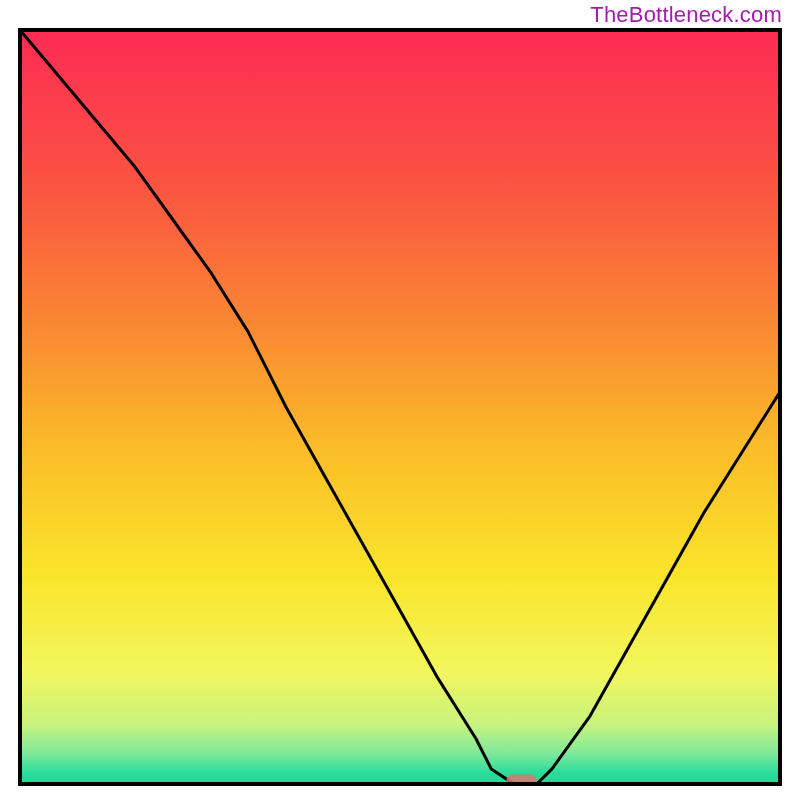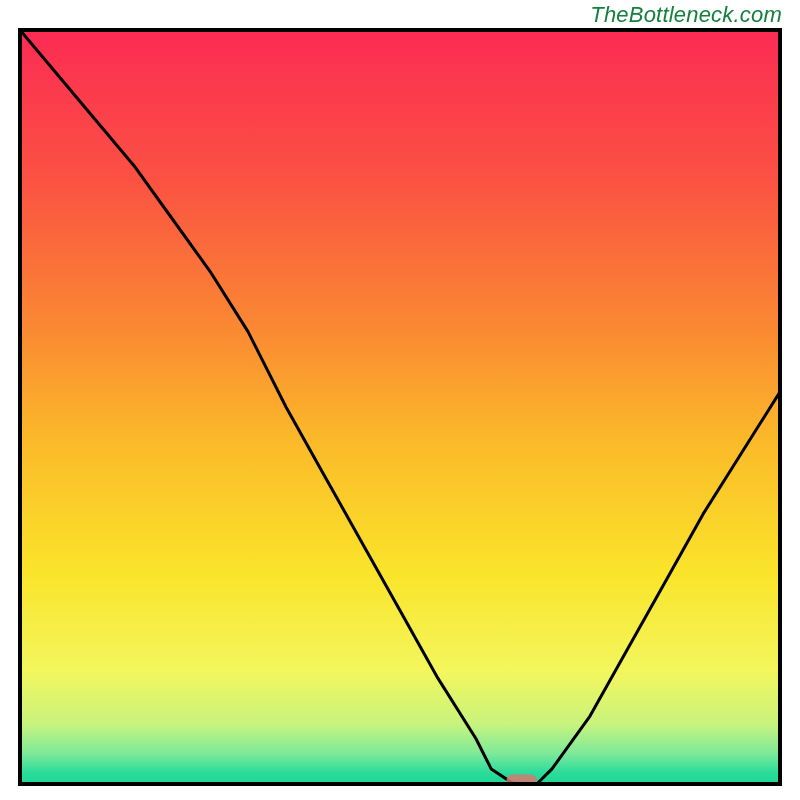--- a/index.html
+++ b/index.html
@@ -12,26 +12,25 @@
   }
   .container {
     position: relative;
     width: 800px;
     height: 800px;
   }
   .watermark {
     position: absolute;
     top: 2px;
     right: 18px;
-    color: #15803d;
+    color: #a21caf;
     font-size: 22px;
     font-weight: 500;
     letter-spacing: 0.2px;
     user-select: none;
-    font-style: italic;
   }
   svg.plot {
     position: absolute;
     left: 18px;
     top: 28px;
     width: 764px;
     height: 758px;
   }
   .plot-border {
     fill: none;

